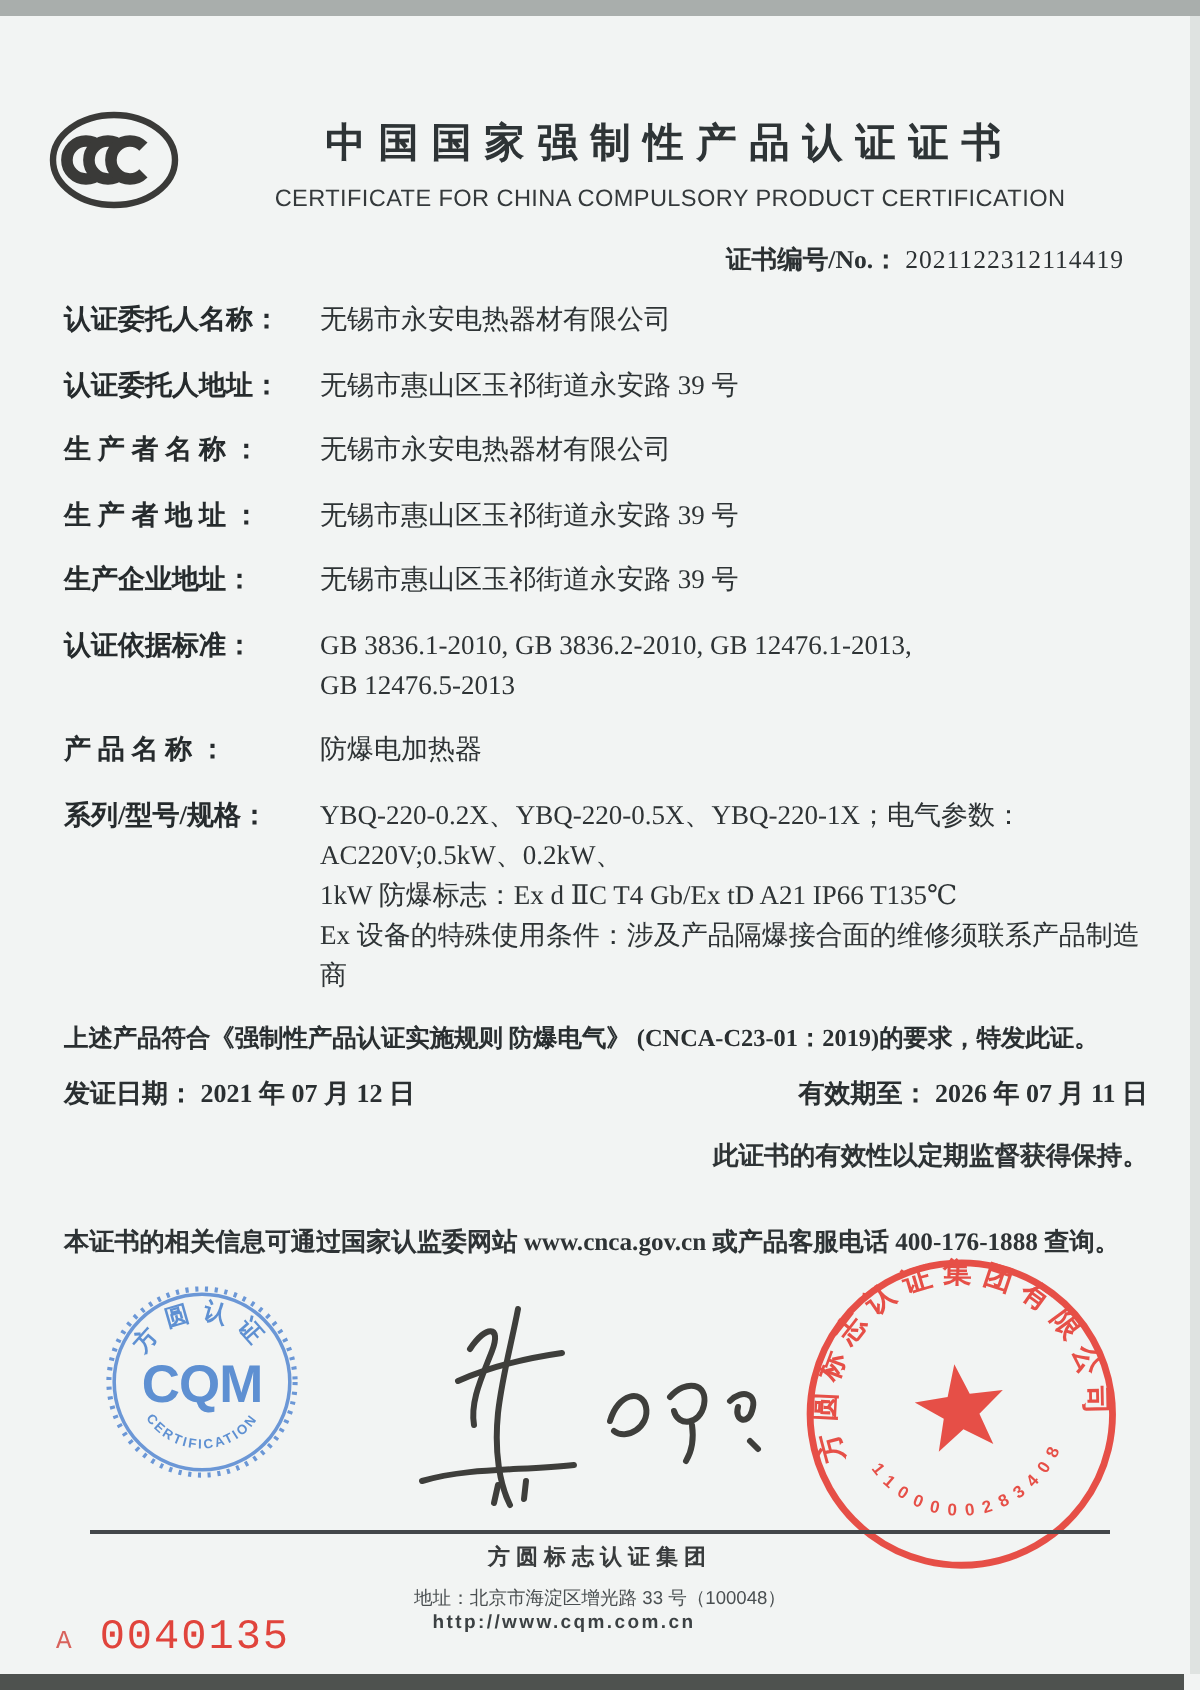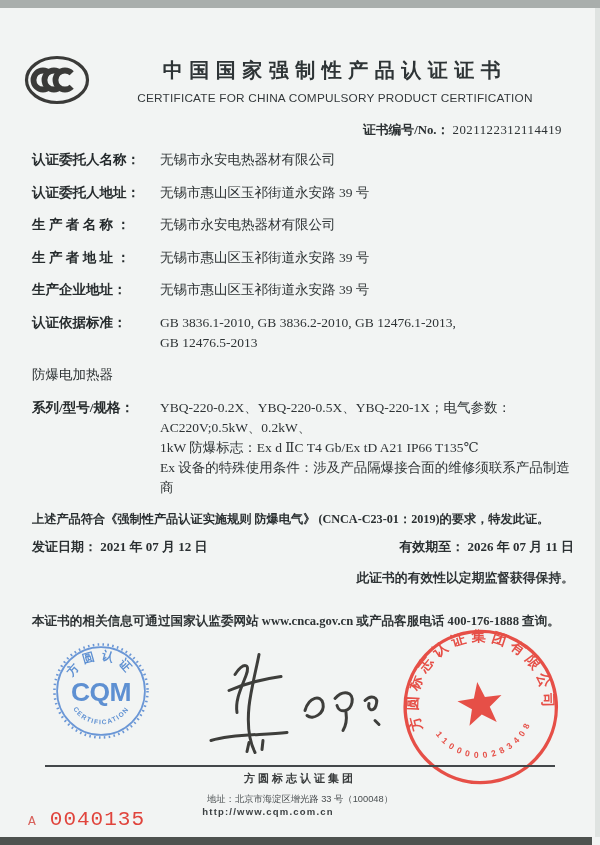--- a/index.html
+++ b/index.html
@@ -30,21 +30,21 @@
 
   .bottom{position:absolute;top:600px;left:0;width:600px;height:245px;}
   .cqm{position:absolute;left:52px;top:42px;}
   .sig{position:absolute;left:205px;top:46px;}
   .seal{position:absolute;left:400px;top:26px;transform:rotate(-8deg);}
   .divider{position:absolute;top:165px;left:45px;width:510px;height:2px;background:#43474a;}
   .footer-org{position:absolute;top:171px;left:0;width:600px;text-align:center;
               font-size:11px;font-weight:700;letter-spacing:3px;color:#383b3c;}
   .footer-addr{position:absolute;top:193px;left:0;width:600px;text-align:center;
                font-family:"Liberation Sans","DejaVu Sans",sans-serif;font-size:9.3px;color:#4a4f51;}
-  .footer-url{position:absolute;top:206px;left:4px;width:528px;text-align:center;
+  .footer-url{position:absolute;top:206px;left:18px;width:528px;text-align:center;
               font-family:"Liberation Sans","DejaVu Sans",sans-serif;font-size:9.5px;
               font-weight:700;letter-spacing:1.2px;color:#3c4143;}
   .serial{position:absolute;top:208px;left:28px;color:#e0443c;
           font-family:"Liberation Mono","DejaVu Sans Mono",monospace;}
   .serial .pre{font-size:13px;color:#d8625c;margin-right:14px;}
   .serial .dig{font-size:21px;letter-spacing:1px;}
 </style>
 </head>
 <body>
 
@@ -92,20 +92,21 @@
     <div class="frow">
       <div class="flabel">生产企业地址：</div>
       <div class="fvalue">无锡市惠山区玉祁街道永安路 39 号</div>
     </div>
     <div class="frow">
       <div class="flabel">认证依据标准：</div>
       <div class="fvalue">GB 3836.1-2010, GB 3836.2-2010, GB 12476.1-2013,
 GB 12476.5-2013</div>
     </div>
     <div class="frow gap-top">
+      <div class="flabel">产 品 名 称 ：</div>
       <div class="fvalue">防爆电加热器</div>
     </div>
     <div class="frow">
       <div class="flabel">系列/型号/规格：</div>
       <div class="fvalue">YBQ-220-0.2X、YBQ-220-0.5X、YBQ-220-1X；电气参数：AC220V;0.5kW、0.2kW、
 1kW 防爆标志：Ex d ⅡC T4 Gb/Ex tD A21 IP66 T135℃
 Ex 设备的特殊使用条件：涉及产品隔爆接合面的维修须联系产品制造商</div>
     </div>
 
     <div class="statement">上述产品符合《强制性产品认证实施规则 防爆电气》 (CNCA-C23-01：2019)的要求，特发此证。</div>

